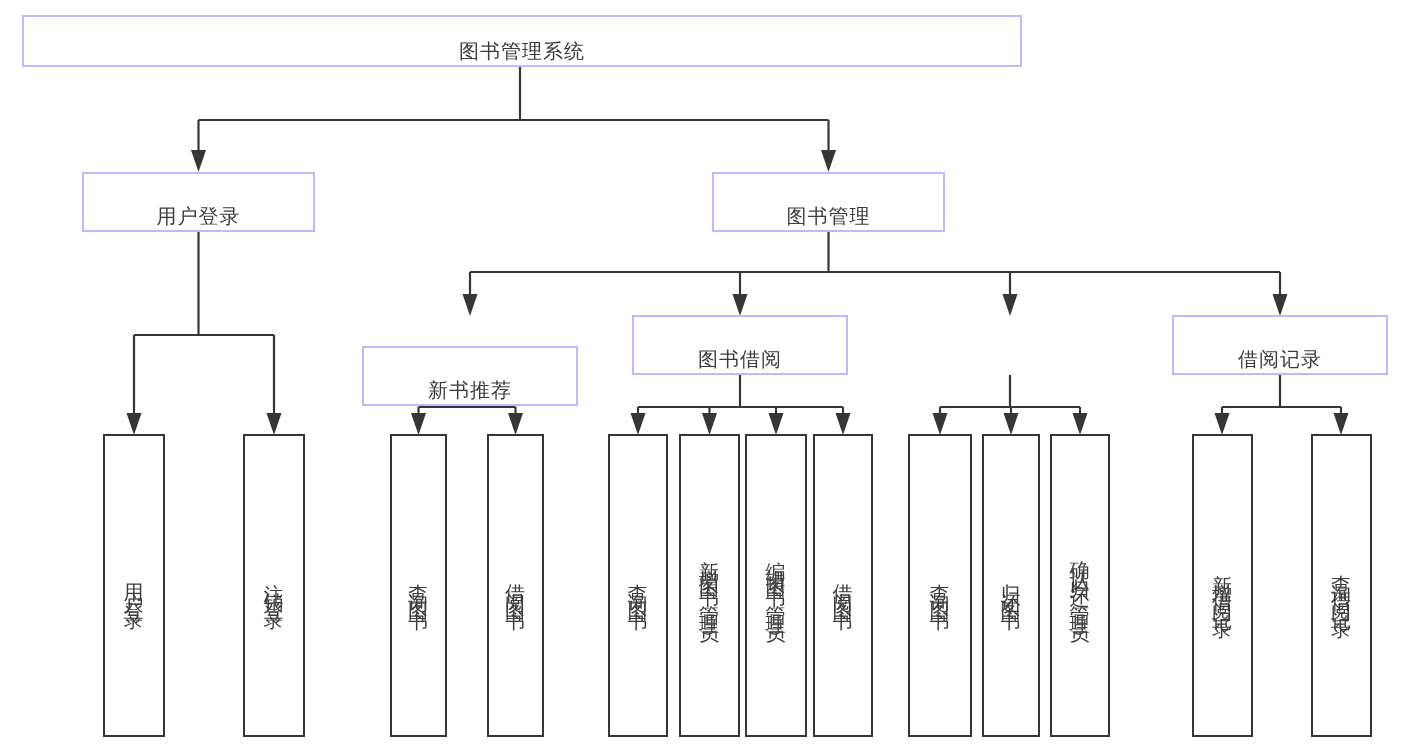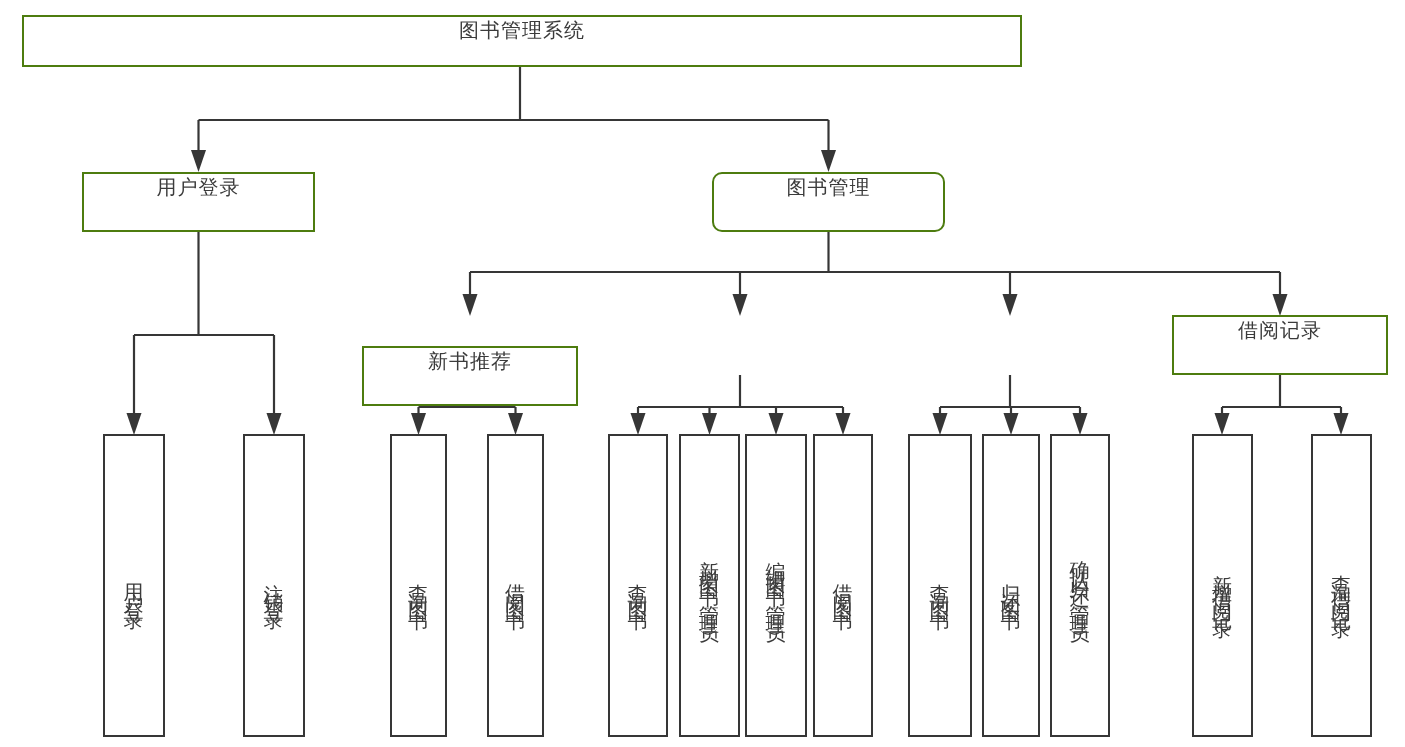--- a/index.html
+++ b/index.html
@@ -17,23 +17,23 @@
   svg.wires {
     position: absolute;
     left: 0; top: 0;
     width: 1405px; height: 747px;
     pointer-events: none;
   }
 
   .node {
     position: absolute;
     background: #ffffff;
-    border: 2px solid #4d7c0f;
+    border: 2px solid #c4b5fd;
     display: flex;
-    align-items: flex-start;
+    align-items: flex-end;
     justify-content: center;
     color: #3b3b3b;
     font-size: 20px;
     letter-spacing: 1px;
     z-index: 2;
   }
 
   .leaf {
     position: absolute;
     top: 434px;
@@ -125,26 +125,29 @@
       <polygon points="1333.5,413 1348.5,413 1341,435" fill="#363636"></polygon>
     </svg>
 
   <div class="node" style="left:22px; top:15px; width:1000px; height:52px;">
     <span>图书管理系统</span>
   </div>
 
   <div class="node" style="left:82px; top:172px; width:233px; height:60px;">
     <span>用户登录</span>
   </div>
-  <div class="node" style="left:712px; top:172px; width:233px; height:60px;border-radius:10px;">
+  <div class="node" style="left:712px; top:172px; width:233px; height:60px;">
     <span>图书管理</span>
   </div>
 
   <div class="node" style="left:362px; top:315px; width:216px; height:60px;margin-top:31px;">
     <span>新书推荐</span>
+  </div>
+  <div class="node" style="left:632px; top:315px; width:216px; height:60px;">
+    <span>图书借阅</span>
   </div>
   <div class="node" style="left:1172px; top:315px; width:216px; height:60px;">
     <span>借阅记录</span>
   </div>
 
   <div class="leaf" style="left:103px; width:62px;">
     <span>用户登录</span>
   </div>
   <div class="leaf" style="left:243px; width:62px;">
     <span>注销登录</span>

